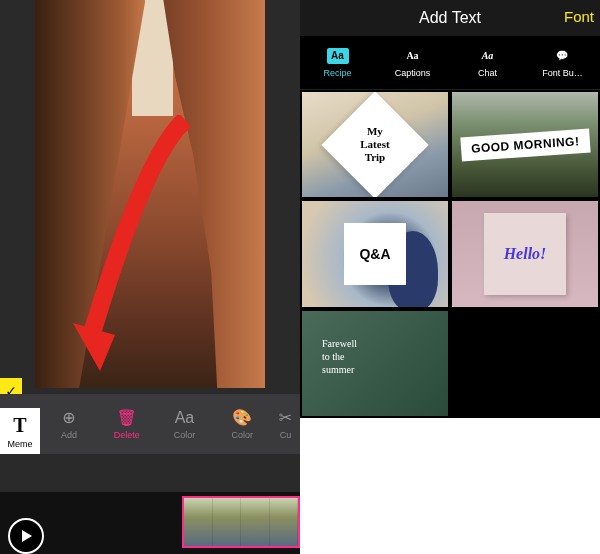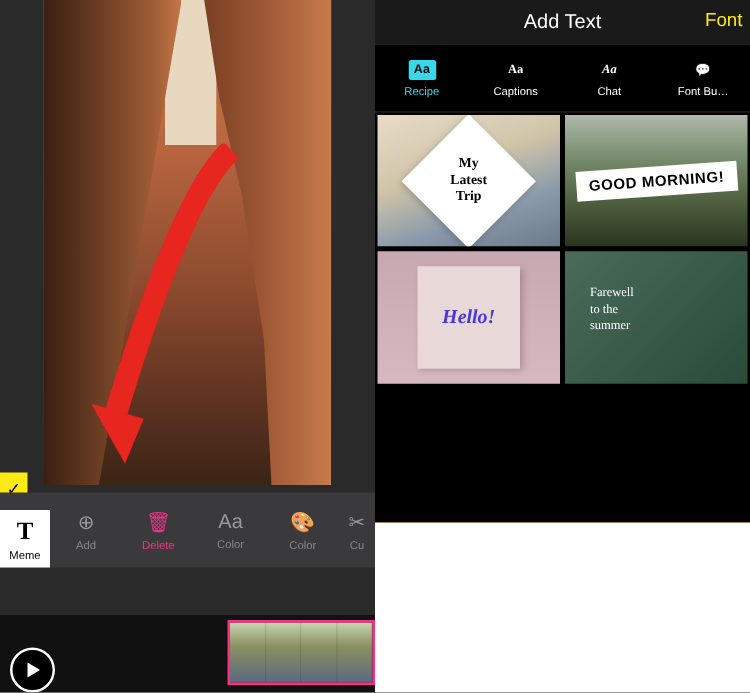--- a/index.html
+++ b/index.html
@@ -148,20 +148,23 @@
     <div class="tmpl tmpl1">
       <div class="diamond">
           <span style="white-space: pre-line;">My
 Latest
 Trip</span>
         </div>
     </div>
     <div class="tmpl tmpl3">
       <div class="slant">GOOD MORNING!</div>
     </div>
+    <div class="tmpl tmpl4">
+      <div class="square">Q&amp;A</div>
+    </div>
     <div class="tmpl tmpl6">
       <div class="card">Hello!</div>
     </div>
     <div class="tmpl tmpl5">
       <div class="caption" style="white-space: pre-line;">Farewell
 to the
 summer</div>
     </div>
   </div>
 </div>

